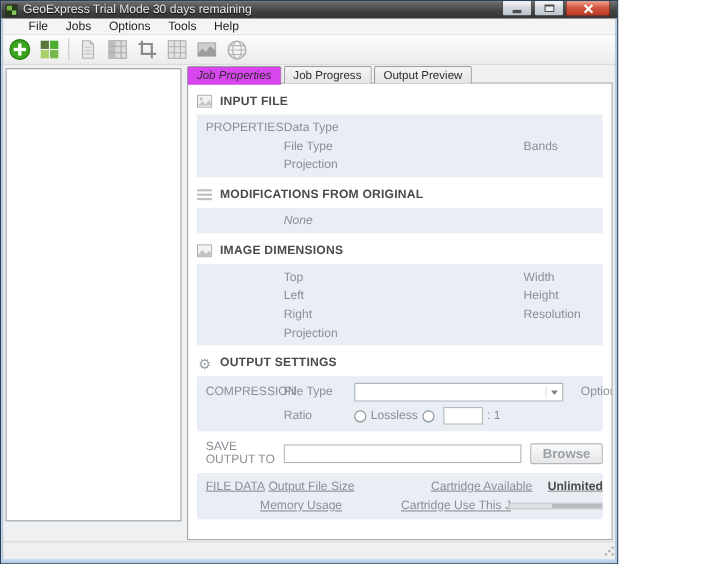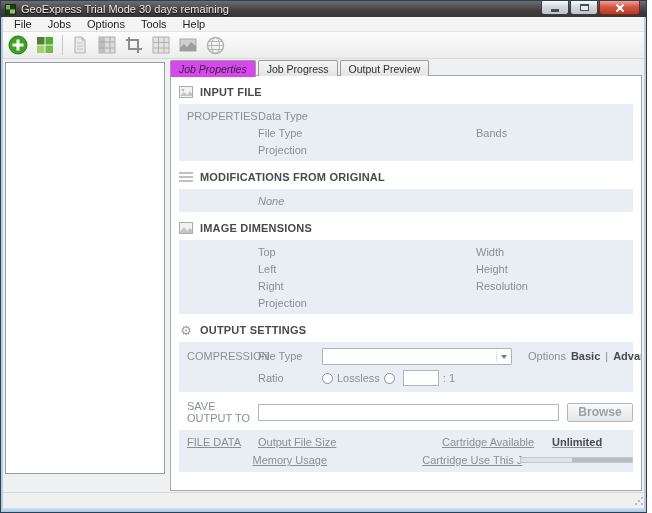--- a/index.html
+++ b/index.html
@@ -2,21 +2,21 @@
 <html><head>
 <meta charset="utf-8">
 <style>
   * { box-sizing: border-box; margin: 0; padding: 0; }
   body {
     width: 652px; height: 513px;
     font-family: "Liberation Sans", sans-serif;
     background: #fff;
   }
   .window {
-    position: relative; width: 647px; height: 513px;
+    position: relative; width: 562px; height: 513px;
     border: 1px solid #27415a;
     background: #edeff1;
     overflow: hidden;
   }
   
   .titlebar {
     height: 16px;
     background: linear-gradient(#6e6e6e, #404040 60%, #353535);
     display: flex; align-items: center; padding-left: 4px;
   }
@@ -42,21 +42,21 @@
   .glyph-max { width: 9px; height: 7px; border: 1px solid #4d4d4d; border-top-width: 2px; background: #e8edf2; }
   .glyph-close { width: 9px; height: 9px; position: relative; }
   .glyph-close:before, .glyph-close:after {
     content: ""; position: absolute; left: 4px; top: 0; width: 2px; height: 10px; background: #fff;
   }
   .glyph-close:before { transform: rotate(45deg); }
   .glyph-close:after  { transform: rotate(-45deg); }
   
   .menubar {
     height: 15px; background: #f4f4f4; border-bottom: 1px solid #e3e3e3;
-    display: flex; align-items: center; padding-left: 5px; font-size: 11px; color: #1e1e1e;
+    display: flex; align-items: center; padding-left: 17px; font-size: 11px; color: #1e1e1e;
   }
   .menu-item { padding: 0 8px; line-height: 15px; cursor: default; }
   
   .toolbar {
     height: 27px; background: linear-gradient(#fcfcfc, #ececec);
     border-bottom: 1px solid #d9d9d9;
     display: flex; align-items: center; padding-left: 5px; gap: 3px;
   }
   .tb-btn { width: 24px; height: 24px; display: flex; align-items: center; justify-content: center; }
   .tb-sep { width: 1px; height: 20px; background: #c9c9c9; margin: 0 2px; }

